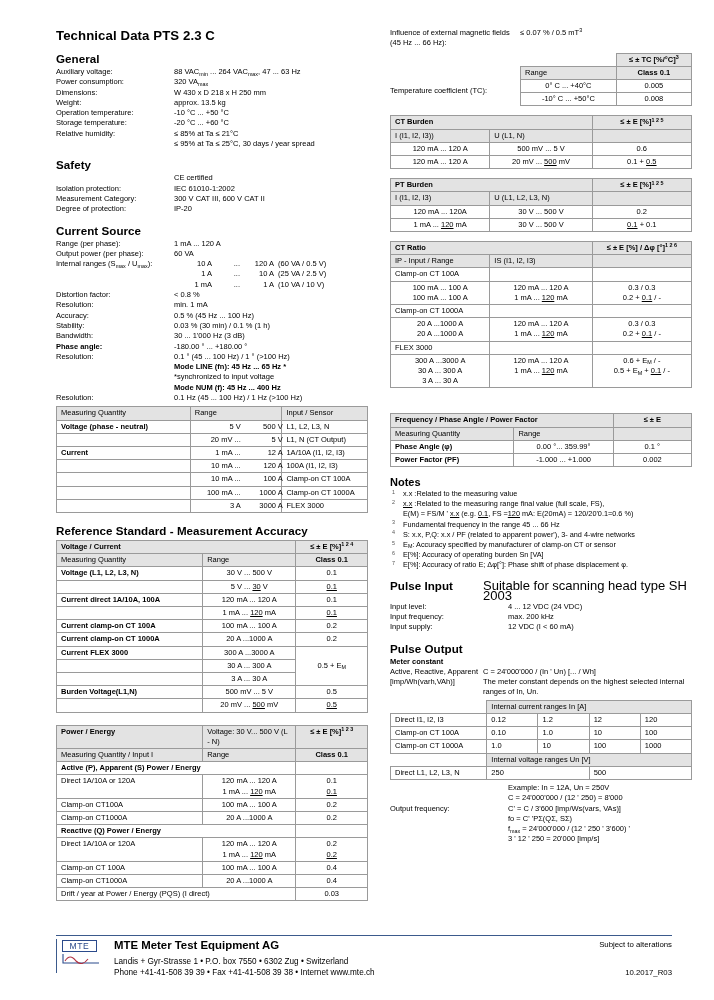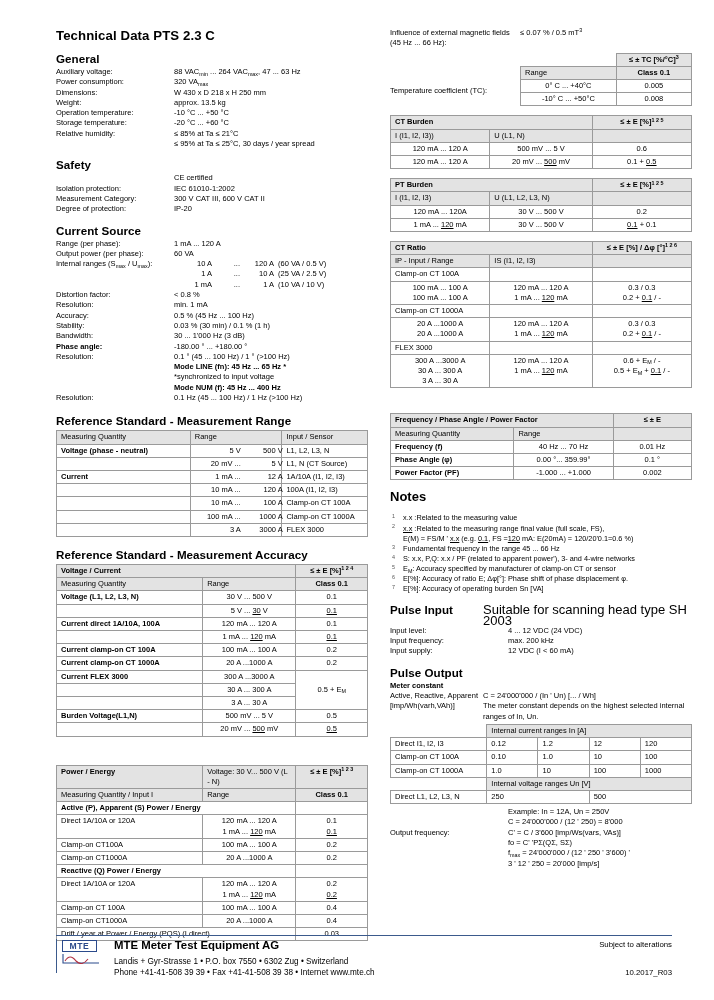--- a/index.html
+++ b/index.html
@@ -36,23 +36,23 @@
     letter-spacing: 0.1px;
   }
   h2.sec {
     font-size: 11.6px;
     font-weight: bold;
     margin: 9px 0 2px 0;
     letter-spacing: 0.05px;
   }
   h2.sec.tight { margin-top: 11px; }
   h3.notes-hd {
-    font-size: 13px;
+    font-size: 11px;
     font-weight: bold;
-    margin: 9px 0 9px 0;
+    margin: 9px 0 1px 0;
   }
 
   
   .dl { width: 100%; border-collapse: collapse; }
   .dl td {
     font-size: 7.5px;
     line-height: 10.3px;
     vertical-align: top;
     padding: 0;
   }
@@ -142,21 +142,21 @@
   .logo-cell {
     width: 56px; flex: 0 0 56px;
     border-left: 1px solid #3b5a8c;
     padding-left: 5px;
     padding-top: 1px;
     min-height: 34px;
   }
   .logo-box {
     border: 1.6px solid #2b4a8b;
     color: #2b4a8b;
-    font-weight: bold;
+    font-weight: normal;
     font-size: 8.6px;
     letter-spacing: 0.6px;
     text-align: center;
     padding: 0 2px;
     width: 35px;
     line-height: 10.5px;
   }
   .logo-wave { width: 38px; height: 11px; display: block; margin-top: 1px; }
   .footer-text { flex: 1 1 auto; padding-left: 2px; }
   .footer-name {
@@ -286,21 +286,20 @@
               <td class="k">Resolution:</td>
               <td class="v">0.1 ° (45 ... 100 Hz) / 1 ° (&gt;100 Hz)<br><span class="b">Mode LINE (fn):   45 Hz ... 65 Hz *</span><br>*synchronized to input voltage<br><span class="b">Mode NUM (f):      45 Hz ... 400 Hz</span></td>
             </tr>
             <tr>
               <td class="k">Resolution:</td>
               <td class="v">0.1 Hz (45 ... 100 Hz) / 1 Hz (&gt;100 Hz)</td>
             </tr>
           </tbody>
       </table>
 
-      <h2 class="sec tight">Reference Standard - Measurement Range</h2>
       <table class="tbl">
         <colgroup>
             <col style="width:43%">
             <col style="width:29.5%">
             <col style="width:27.5%">
           </colgroup>
         <tbody id="rsr-rows">
             <tr>
               <td class="hd2">Measuring Quantity</td>
               <td class="hd2">Range</td>
@@ -317,21 +316,21 @@
               <td>L1, L2, L3, N</td>
             </tr>
             <tr>
               <td></td>
               <td>
                 <span class="rng">
                   <span>20 mV ...</span>
                   <span>5 V</span>
                 </span>
               </td>
-              <td>L1, N (CT Source)</td>
+              <td>L1, N (CT Output)</td>
             </tr>
             <tr>
               <td class="grp">Current</td>
               <td>
                 <span class="rng">
                   <span>1 mA ...</span>
                   <span>12 A</span>
                 </span>
               </td>
               <td>1A/10A (I1, I2, I3)</td>
@@ -447,21 +446,21 @@
             <tr>
               <td></td>
               <td class="c">20 mV ... <u>500</u> mV</td>
               <td class="c"><u>0.5</u></td>
             </tr>
           </tbody>
       </table>
 
       <div style="height:12px"></div>
 
-      <table class="tbl" style="margin-top:16px">
+      <table class="tbl" style="margin-top:0">
         <colgroup>
             <col style="width:47%">
             <col style="width:30%">
             <col style="width:23%">
           </colgroup>
         <tbody id="pe-rows">
             <tr>
               <td class="hd">Power / Energy</td>
               <td class="hd2">Voltage: 30 V... 500 V (L - N)</td>
               <td class="hdb">≤ ± E [%]<sup>1 2 3</sup></td>
@@ -684,46 +683,41 @@
             <tr>
               <td class="hd" colspan="2">Frequency / Phase Angle / Power Factor</td>
               <td class="hdb">≤ ± E</td>
             </tr>
             <tr>
               <td class="hd2">Measuring Quantity</td>
               <td class="hd2">Range</td>
               <td class="hd2"></td>
             </tr>
             <tr>
-              <td class="grp">Frequency (f)</td>
-              <td class="c">40 Hz  ...    70 Hz</td>
-              <td class="c">0.01 Hz</td>
-            </tr>
-            <tr>
               <td class="grp">Phase Angle (φ)</td>
               <td class="c">0.00 °... 359.99°</td>
               <td class="c">0.1 °</td>
             </tr>
             <tr>
               <td class="grp">Power Factor (PF)</td>
               <td class="c">-1.000 ...   +1.000</td>
               <td class="c">0.002</td>
             </tr>
           </tbody>
       </table>
 
       <h3 class="notes-hd">Notes</h3>
       <ol class="notes" id="notes-list">
           <li>x.x :Related to the measuring value</li>
           <li><u>x.x</u> :Related to the measuring range final value (full scale, FS),<br>E(M) = FS/M ' <u>x.x</u> (e.g. <u>0.1</u>, FS =<u>120</u> mA: E(20mA) = 120/20'0.1=0.6 %)</li>
           <li>Fundamental frequency in the range 45 ... 66 Hz</li>
           <li>S: x.x, P,Q: x.x / PF (related to apparent power'), 3- and 4-wire networks</li>
           <li>E<sub>M</sub>: Accuracy specified by manufacturer of clamp-on CT or sensor</li>
+          <li>E[%]: Accuracy of operating burden Sn [VA]</li>
           <li>E[%]: Accuracy of ratio E; Δφ[°]: Phase shift of phase displacement φ.</li>
-          <li>E[%]: Accuracy of operating burden Sn [VA]</li>
         </ol>
 
       <div style="display:flex; align-items:flex-start; margin-top:9px;">
         <h2 class="sec" style="margin:0; width:93px; flex:0 0 93px;">Pulse Input</h2>
         <div style="font-size:13px; line-height:10.3px; padding-top:2px;">Suitable for scanning head type SH 2003</div>
       </div>
       <table class="dl">
         <tbody id="pi-rows">
             <tr>
               <td class="k">Input level:</td>

